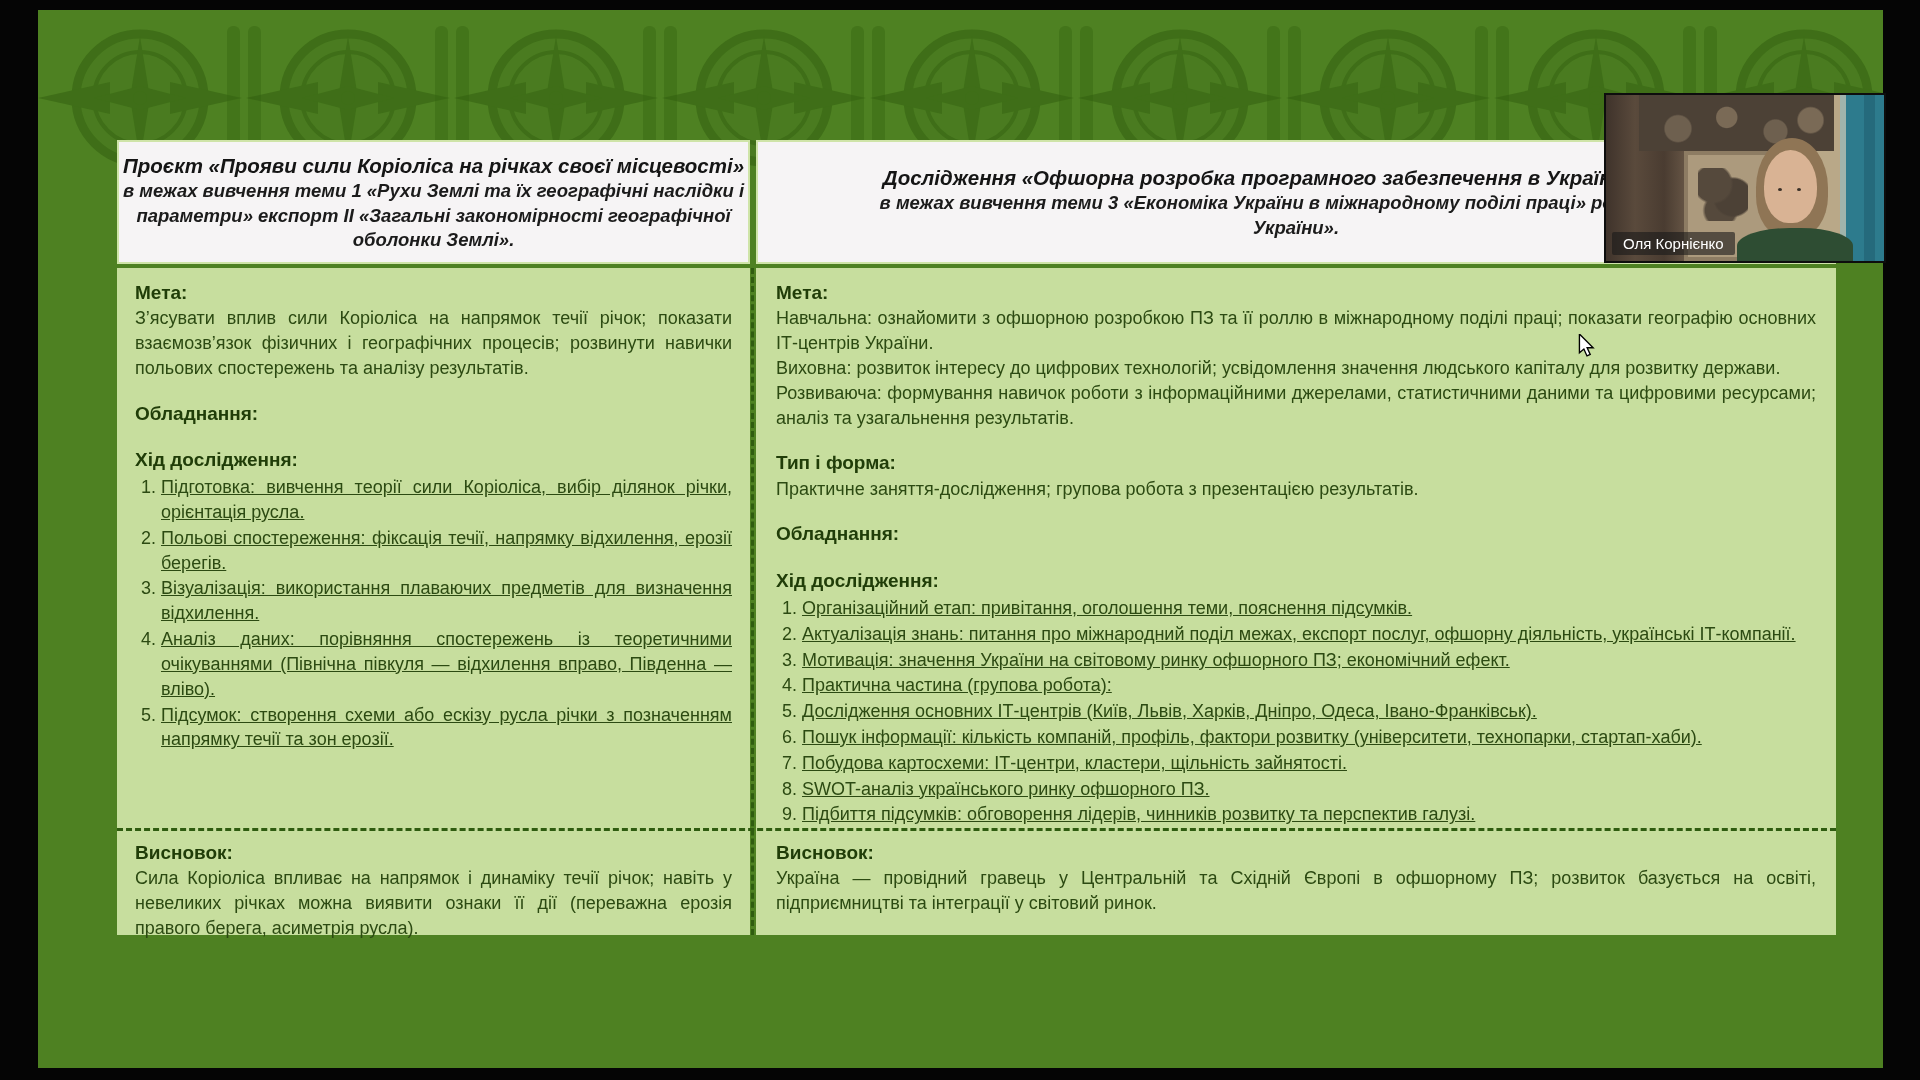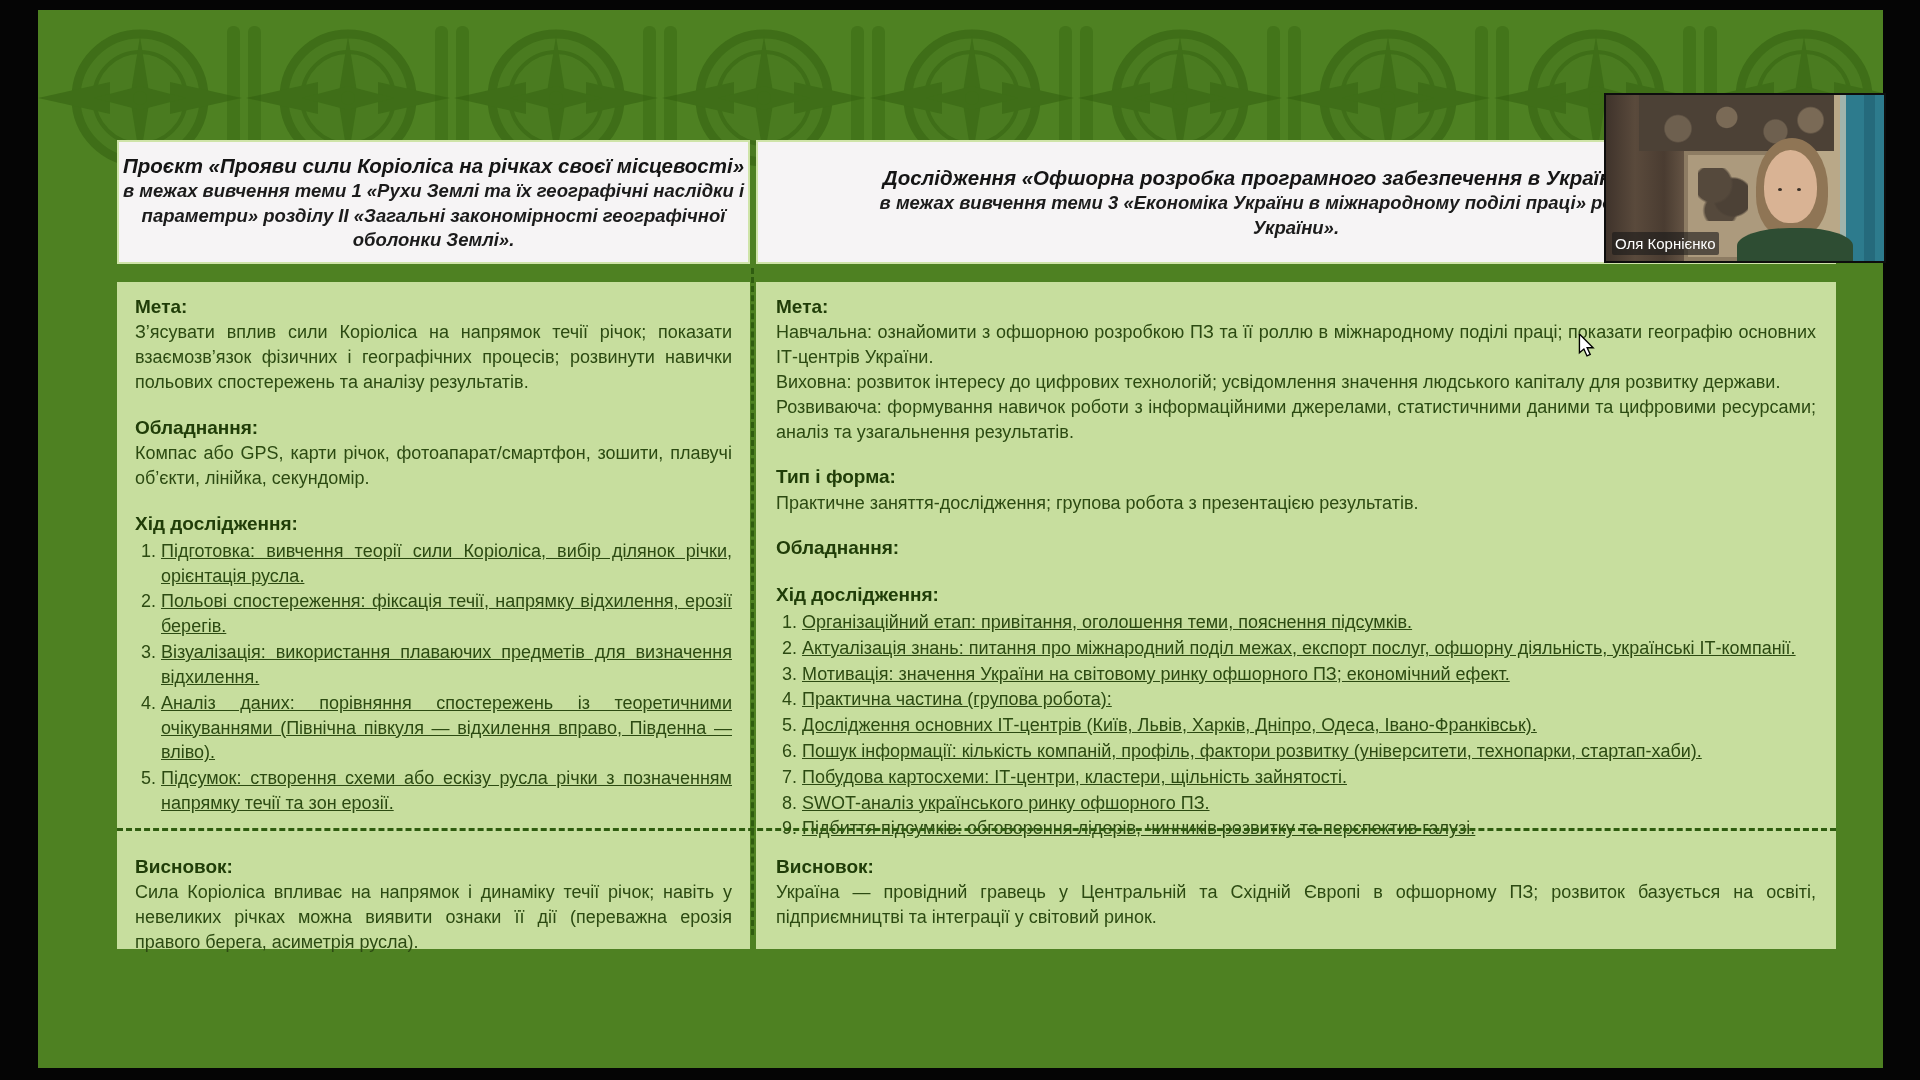--- a/index.html
+++ b/index.html
@@ -9,21 +9,21 @@
   #slide{position:absolute;left:38px;top:10px;width:1845px;height:1058px;background:#4e8122;overflow:hidden;}
   #emblems{position:absolute;left:0;top:6px;width:1845px;height:165px;opacity:.85;}
   
   .hdr-box{position:absolute;top:130px;height:124px;background:#f6f4f5;border:2px solid #cfe4a8;
            box-sizing:border-box;display:flex;flex-direction:column;justify-content:center;
            align-items:center;z-index:3;padding:4px 10px;}
   #hdr-left{left:79px;width:633px;}
   #hdr-right{left:718px;width:1080px;}
   .hdr-title{font-weight:bold;font-style:italic;color:#151515;font-size:20.5px;line-height:1.35;white-space:nowrap;}
   .hdr-sub{font-weight:bold;font-style:italic;color:#1b1b1b;font-size:18.5px;line-height:1.32;white-space:nowrap;text-align:center;}
-  .body-box{position:absolute;top:272px;height:667px;background:#c7de9e;box-sizing:border-box;
+  .body-box{position:absolute;top:258px;height:667px;background:#c7de9e;box-sizing:border-box;
             z-index:1;color:#2c4a12;font-size:18px;line-height:1.38;}
   #body-left{left:79px;width:633px;padding:12px 18px;}
   #body-right{left:718px;width:1080px;padding:12px 20px;}
   .sec-label{font-weight:bold;color:#203d08;font-size:19px;margin:0;}
   .para{margin:0;text-align:justify;}
   .gap{height:20px;}
   ol.steps{margin:2px 0 0 0;padding-left:26px;text-decoration:underline;}
   ol.steps li{margin:0 0 1px 0;}
   #body-left ol.steps li{text-align:justify;}
   
@@ -53,21 +53,21 @@
   .cam-window{position:absolute;right:0;top:0;width:16%;height:100%;
        background:linear-gradient(90deg,#9fb4ac 0 14%,#2d7b8d 14% 55%,#256a7c 55% 80%,#2d7b8d 80% 100%);}
   .cam-hair{position:absolute;left:54%;top:26%;width:26%;height:60%;border-radius:50% 50% 42% 42%;
        background:#8f7555;}
   .cam-face{position:absolute;left:57%;top:33%;width:19%;height:44%;border-radius:50% 50% 46% 46%;
        background:#d9b394;}
   .cam-eye{position:absolute;width:4px;height:3px;border-radius:50%;background:#3a2f26;top:52%;}
   .cam-shoulders{position:absolute;left:47%;top:80%;width:42%;height:24%;border-radius:45% 45% 0 0;
        background:#2e4d33;}
   .cam-name{position:absolute;left:6px;bottom:6px;background:rgba(25,25,25,0.6);color:#fff;
-       font-size:15px;padding:3px 3px;border-radius:2px;white-space:nowrap;}
+       font-size:15px;padding:3px 11px;border-radius:2px;white-space:nowrap;}
   
   #cursor{position:absolute;left:1577px;top:334px;z-index:20;}
 </style>
 </head>
 <body>
 
 <div id="stage">
 
   <div id="slide">
 
@@ -102,36 +102,35 @@
       <use href="#emb" x="1350" y="82"></use>
         <use href="#stripes" x="1454" y="0"></use>
       <use href="#emb" x="1558" y="82"></use>
         <use href="#stripes" x="1662" y="0"></use>
       <use href="#emb" x="1766" y="82"></use>
     </svg>
 
     <div id="hdr-left" class="hdr-box">
       <div class="hdr-title">Проєкт «Прояви сили Коріоліса на річках своєї місцевості»</div>
       <div class="hdr-sub">в межах вивчення теми 1 «Рухи Землі та їх географічні наслідки і</div>
-      <div class="hdr-sub">параметри» розділу ІІ «Загальні закономірності географічної</div>
+      <div class="hdr-sub">параметри» експорт ІІ «Загальні закономірності географічної</div>
       <div class="hdr-sub">оболонки Землі».</div>
     </div>
 
     <div id="hdr-right" class="hdr-box">
       <div class="hdr-title">Дослідження «Офшорна розробка програмного забезпечення в Україні: основні</div>
       <div class="hdr-sub">в межах вивчення теми 3 «Економіка України в міжнародному поділі праці» розділу IV «С</div>
       <div class="hdr-sub">України».</div>
     </div>
 
     <div id="body-left" class="body-box">
       <p class="sec-label">Мета:</p>
       <p class="para">З’ясувати вплив сили Коріоліса на напрямок течії річок; показати взаємозв’язок фізичних і географічних процесів; розвинути навички польових спостережень та аналізу результатів.</p>
       <div class="gap"></div>
       <p class="sec-label">Обладнання:</p>
-      <p class="para">Компас або GPS, карти річок, фотоапарат/смартфон, зошити, плавучі об’єкти, лінійка, секундомір.</p>
       <div class="gap"></div>
       <p class="sec-label">Хід дослідження:</p>
       <ol class="steps">
         <li>Підготовка: вивчення теорії сили Коріоліса, вибір ділянок річки, орієнтація русла.</li>
         <li>Польові спостереження: фіксація течії, напрямку відхилення, ерозії берегів.</li>
         <li>Візуалізація: використання плаваючих предметів для визначення відхилення.</li>
         <li>Аналіз даних: порівняння спостережень із теоретичними очікуваннями (Північна півкуля — відхилення вправо, Південна — вліво).</li>
         <li>Підсумок: створення схеми або ескізу русла річки з позначенням напрямку течії та зон ерозії.</li>
       </ol>
       <div class="conclusion">

